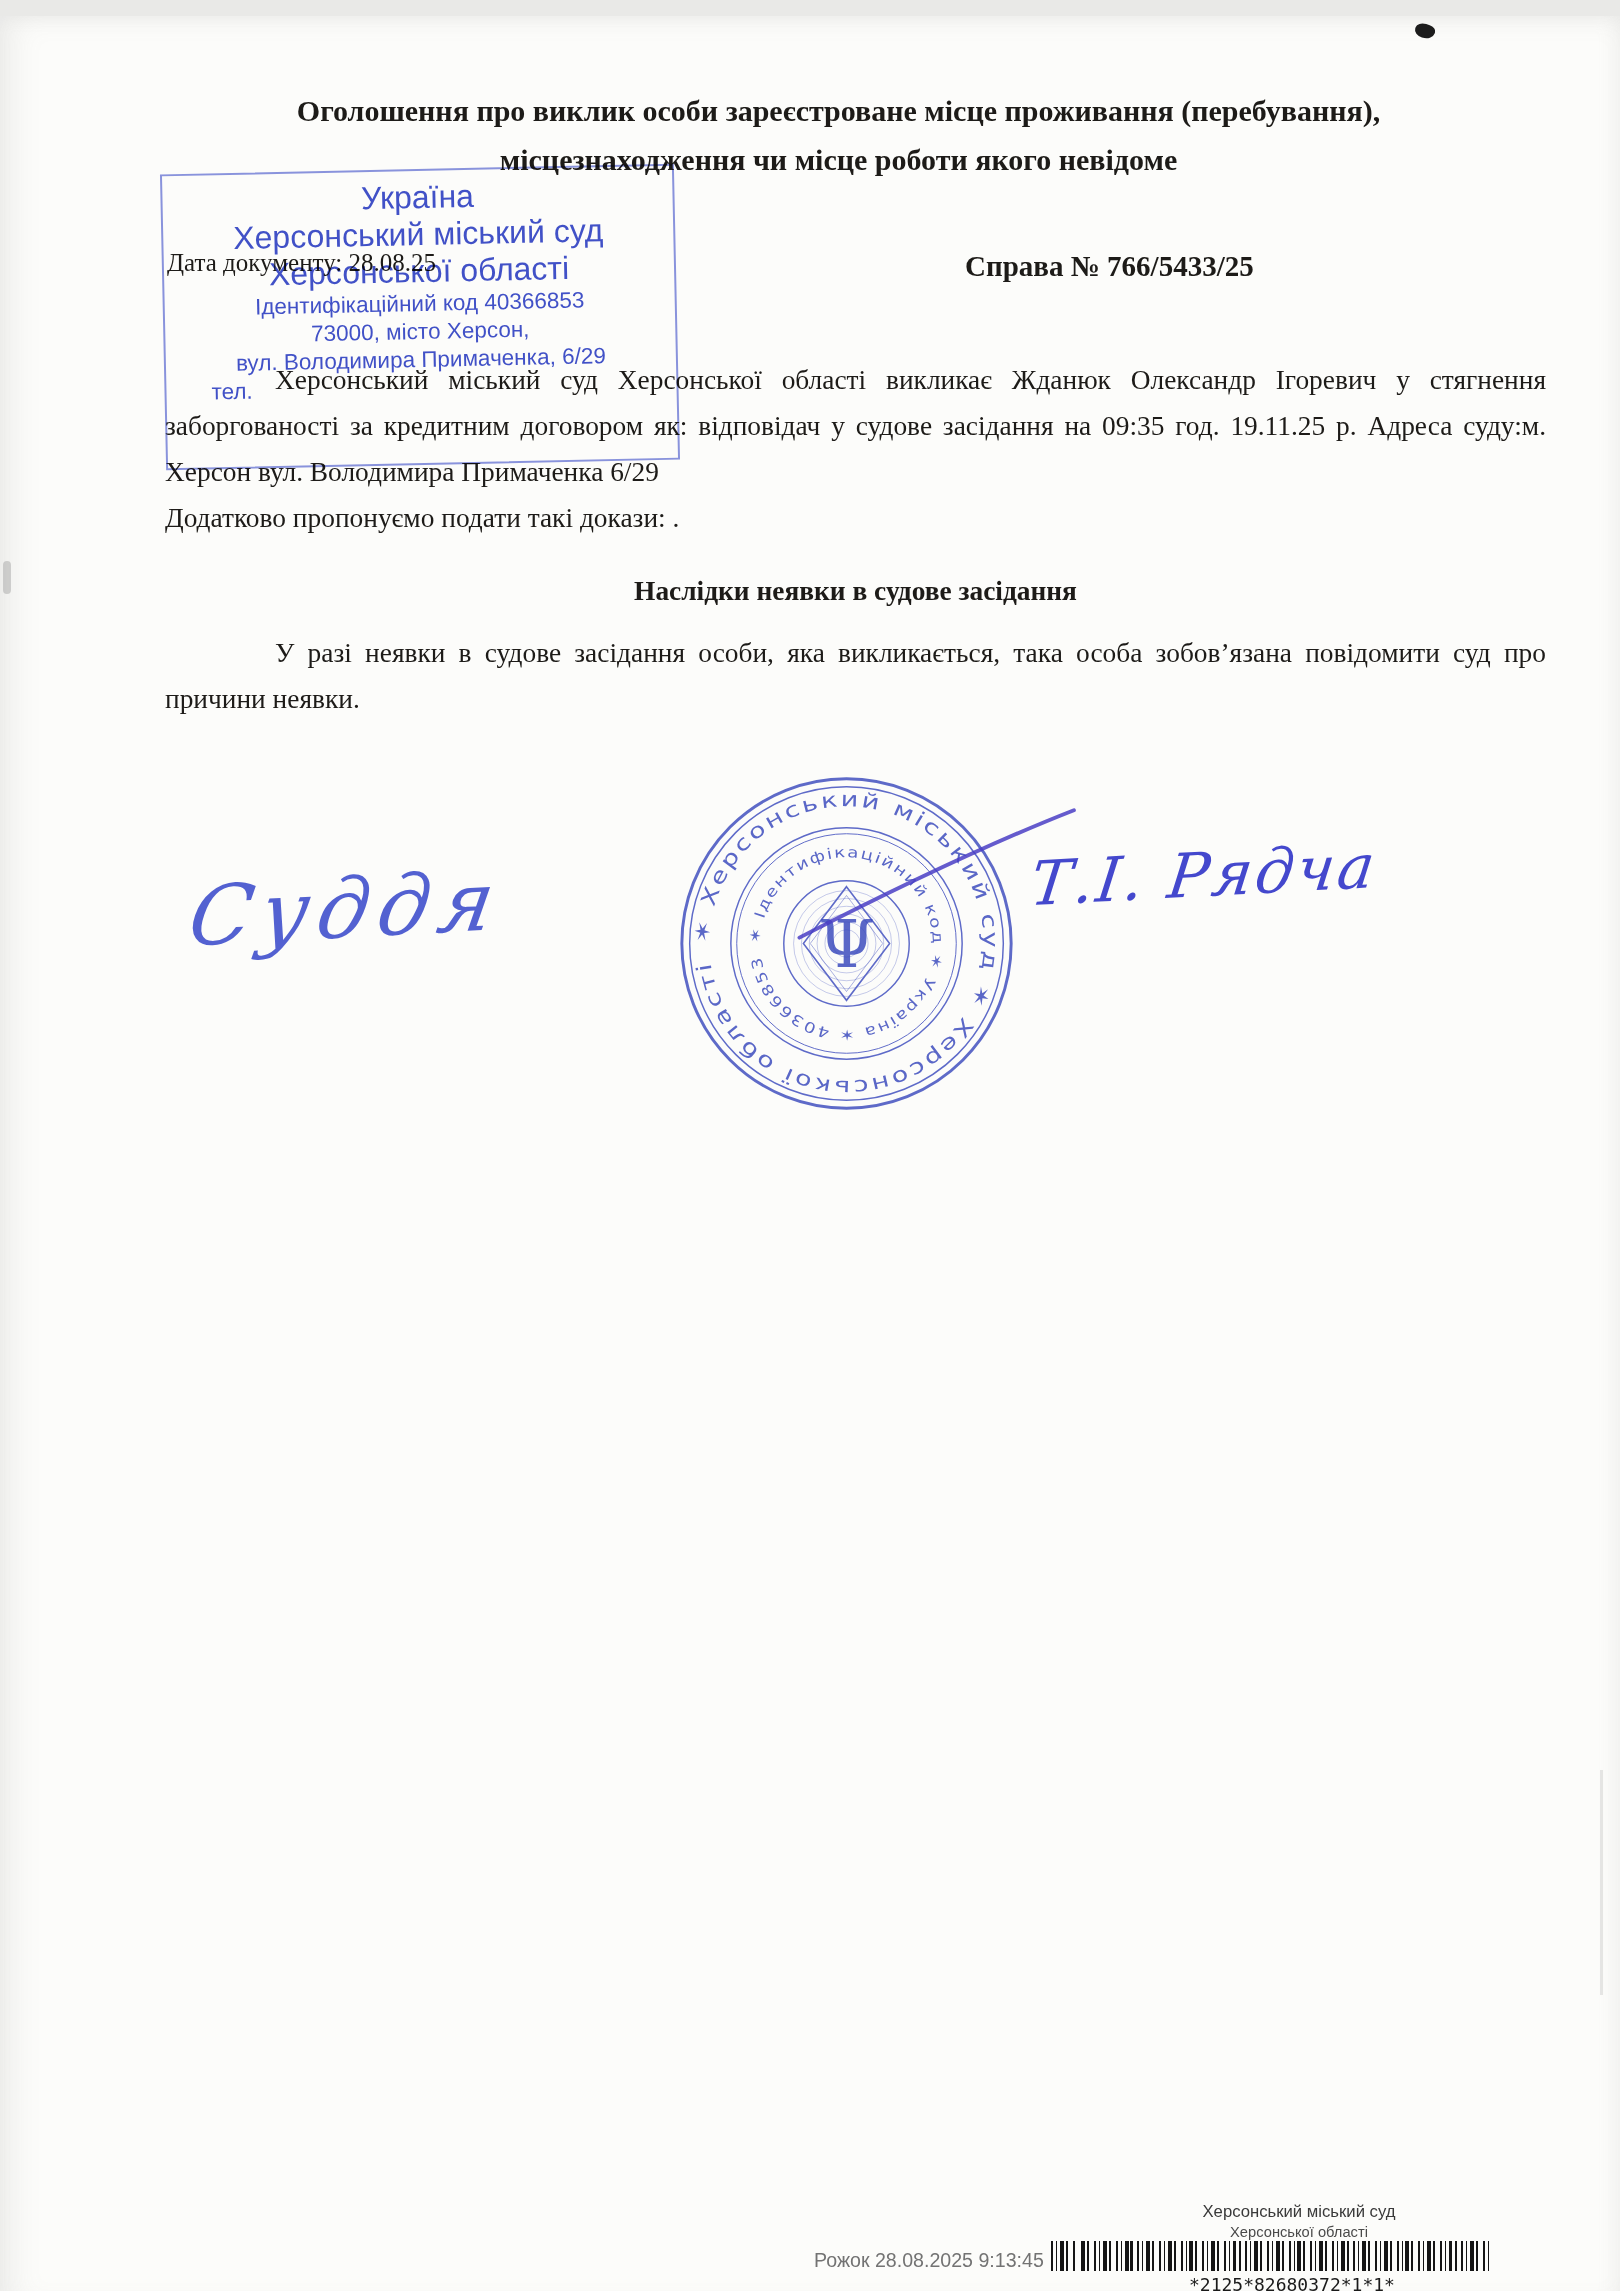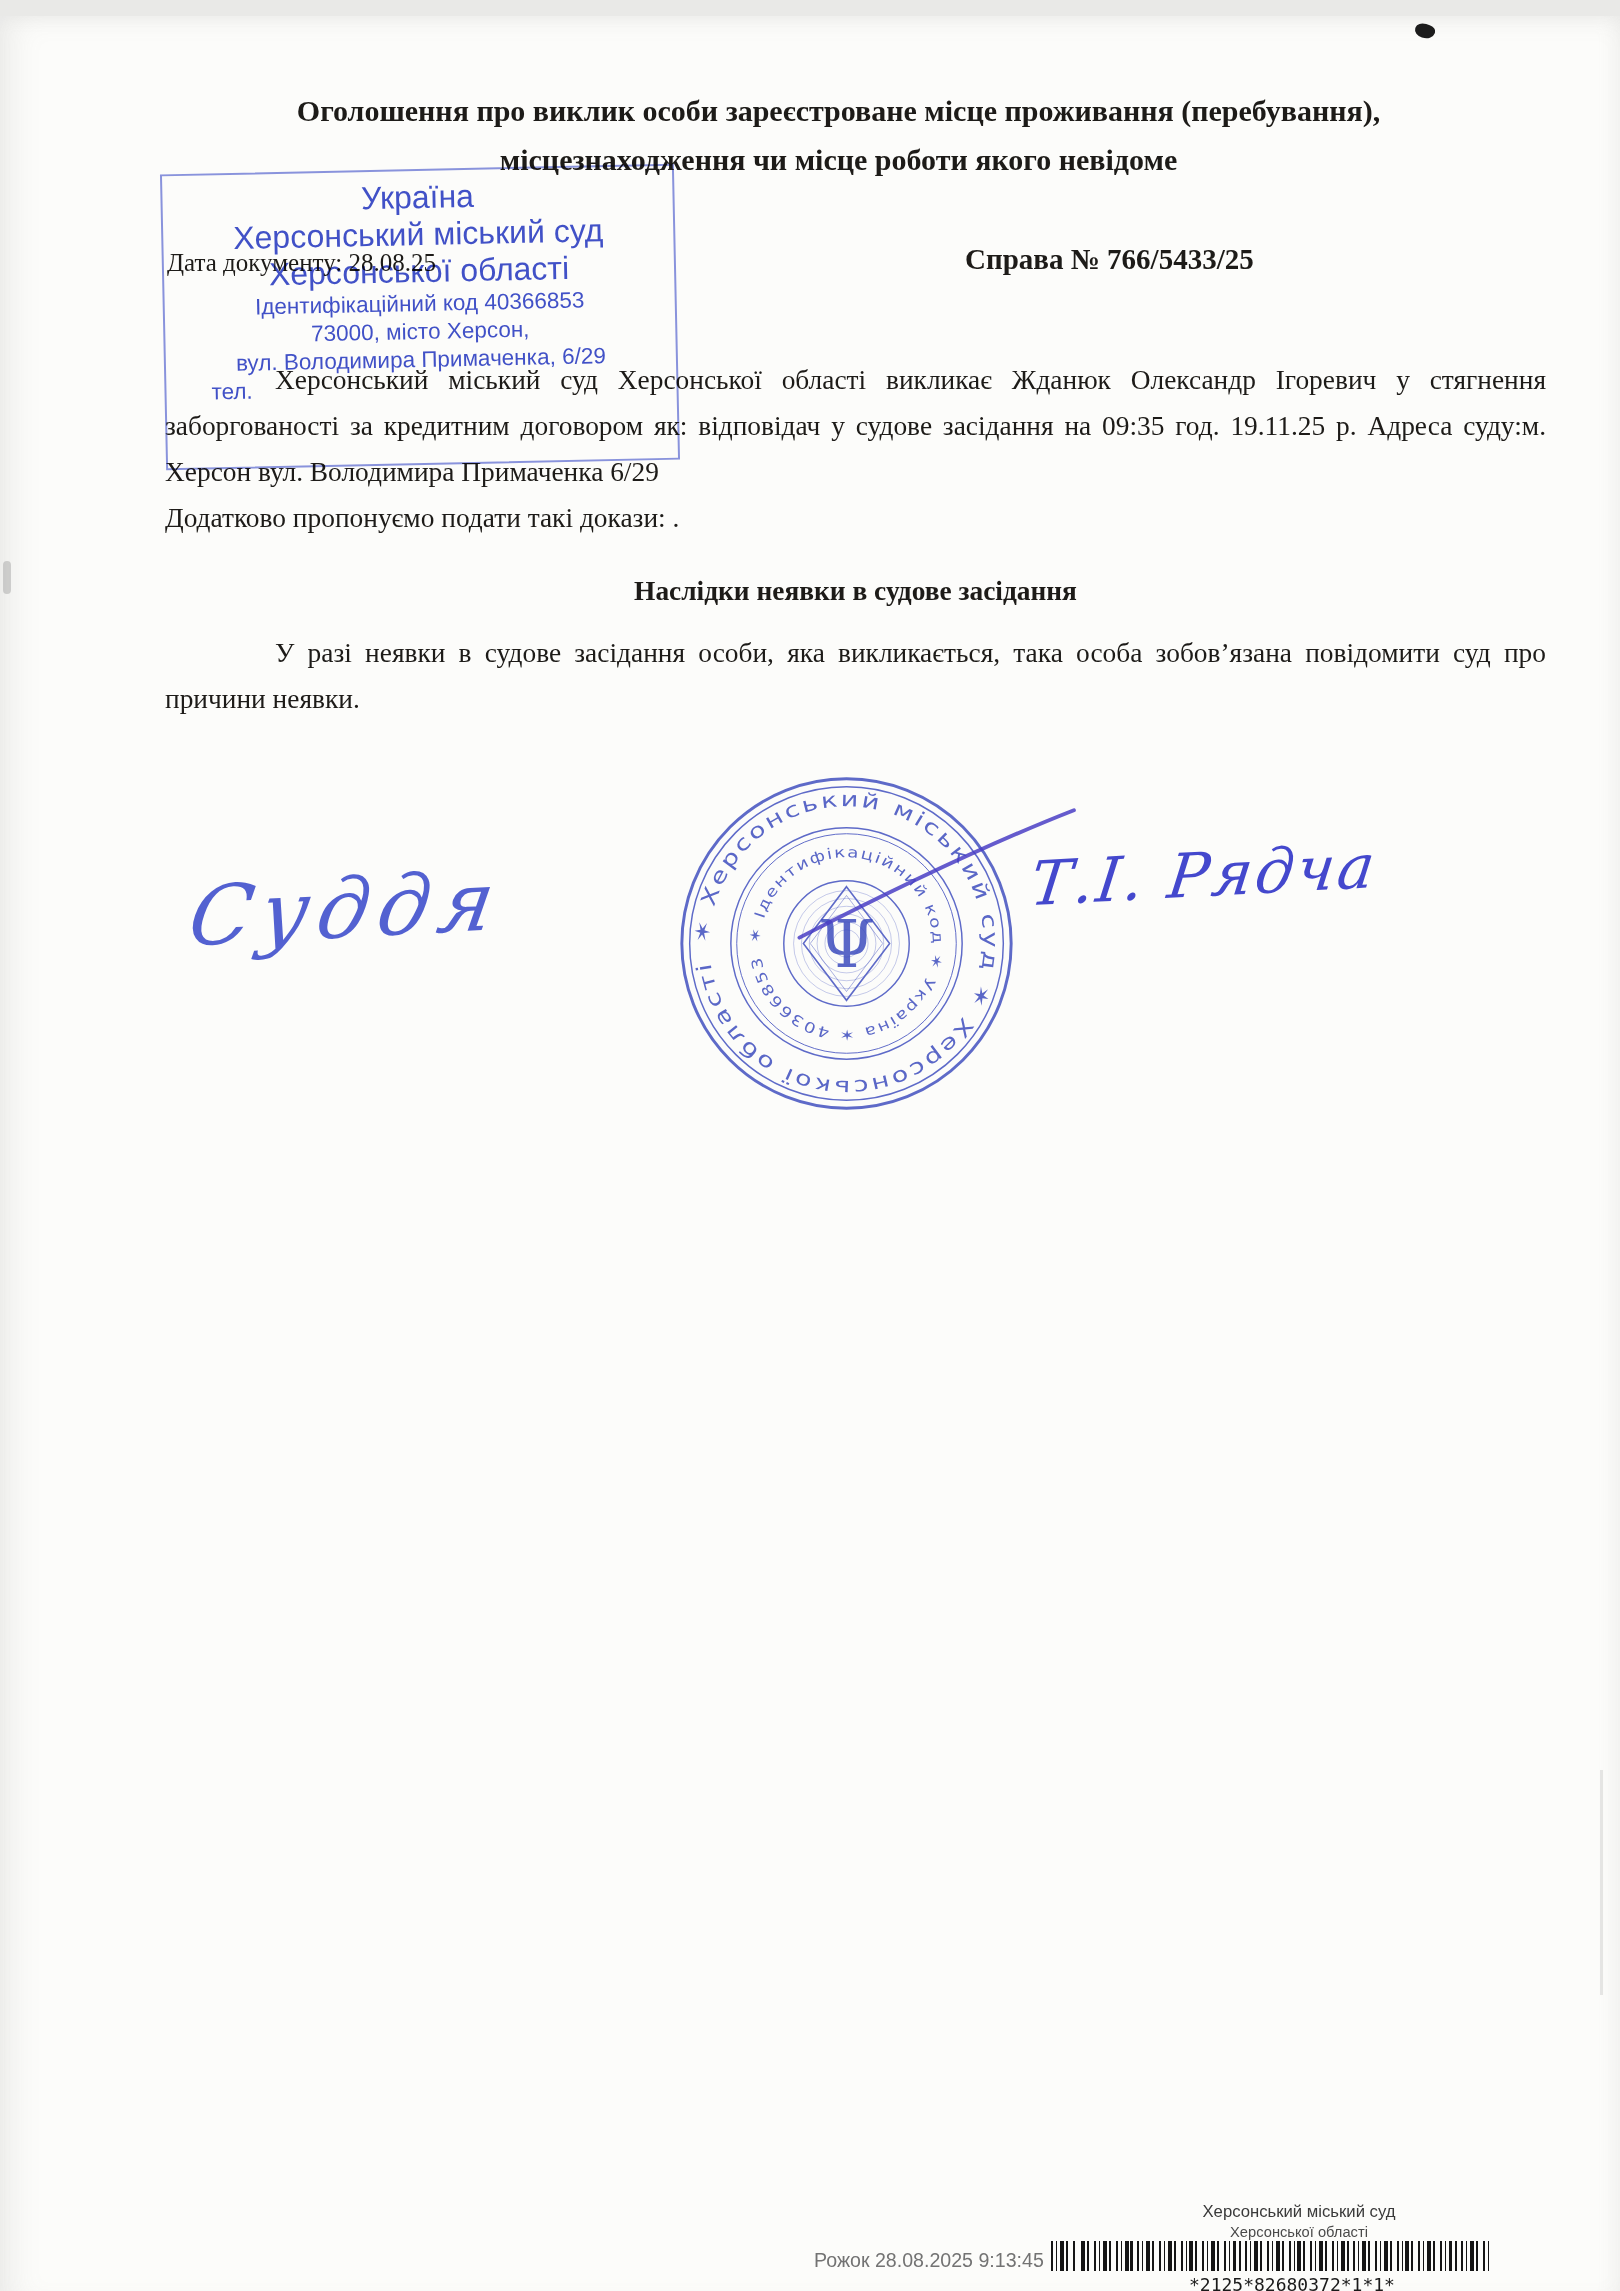--- a/index.html
+++ b/index.html
@@ -8,21 +8,21 @@
     position:relative; width:1620px; height:2292px; margin:16px auto;
     background:#fcfcfa; overflow:hidden;
     font-family:"Liberation Serif", serif; color:#1d1b18;
     box-shadow: inset 13.7px 0 29px rgba(130,130,130,0.12), inset -5.9px 0 17.6px rgba(160,160,160,0.10);
   }
 
   
   .title { position:absolute; top:71px; left:147px; right:90px; text-align:center;
            font-weight:bold; font-size:30px; line-height:1.62; }
   .meta-date { position:absolute; top:233px; left:167px; font-size:25px; font-weight:normal; }
-  .meta-case { position:absolute; top:227px; left:965px; font-size:29px; font-weight:bold; }
+  .meta-case { position:absolute; top:234px; left:965px; font-size:29px; font-weight:bold; }
   .body-block { position:absolute; top:341px; left:165px; right:74px;
                 font-size:27.4px; line-height:46px; text-align:justify; }
   .body-block p { text-indent:110px; }
   .body-block p.no-indent { text-indent:0; }
   .heading { text-align:center; font-weight:bold; font-size:27.4px; margin:27.4px 0 15.7px; }
 
   
   .stamp-box {
     position:absolute; left:163px; top:153px; width:514px; height:296px;
     border:2.9px solid rgba(44,62,200,0.55);

